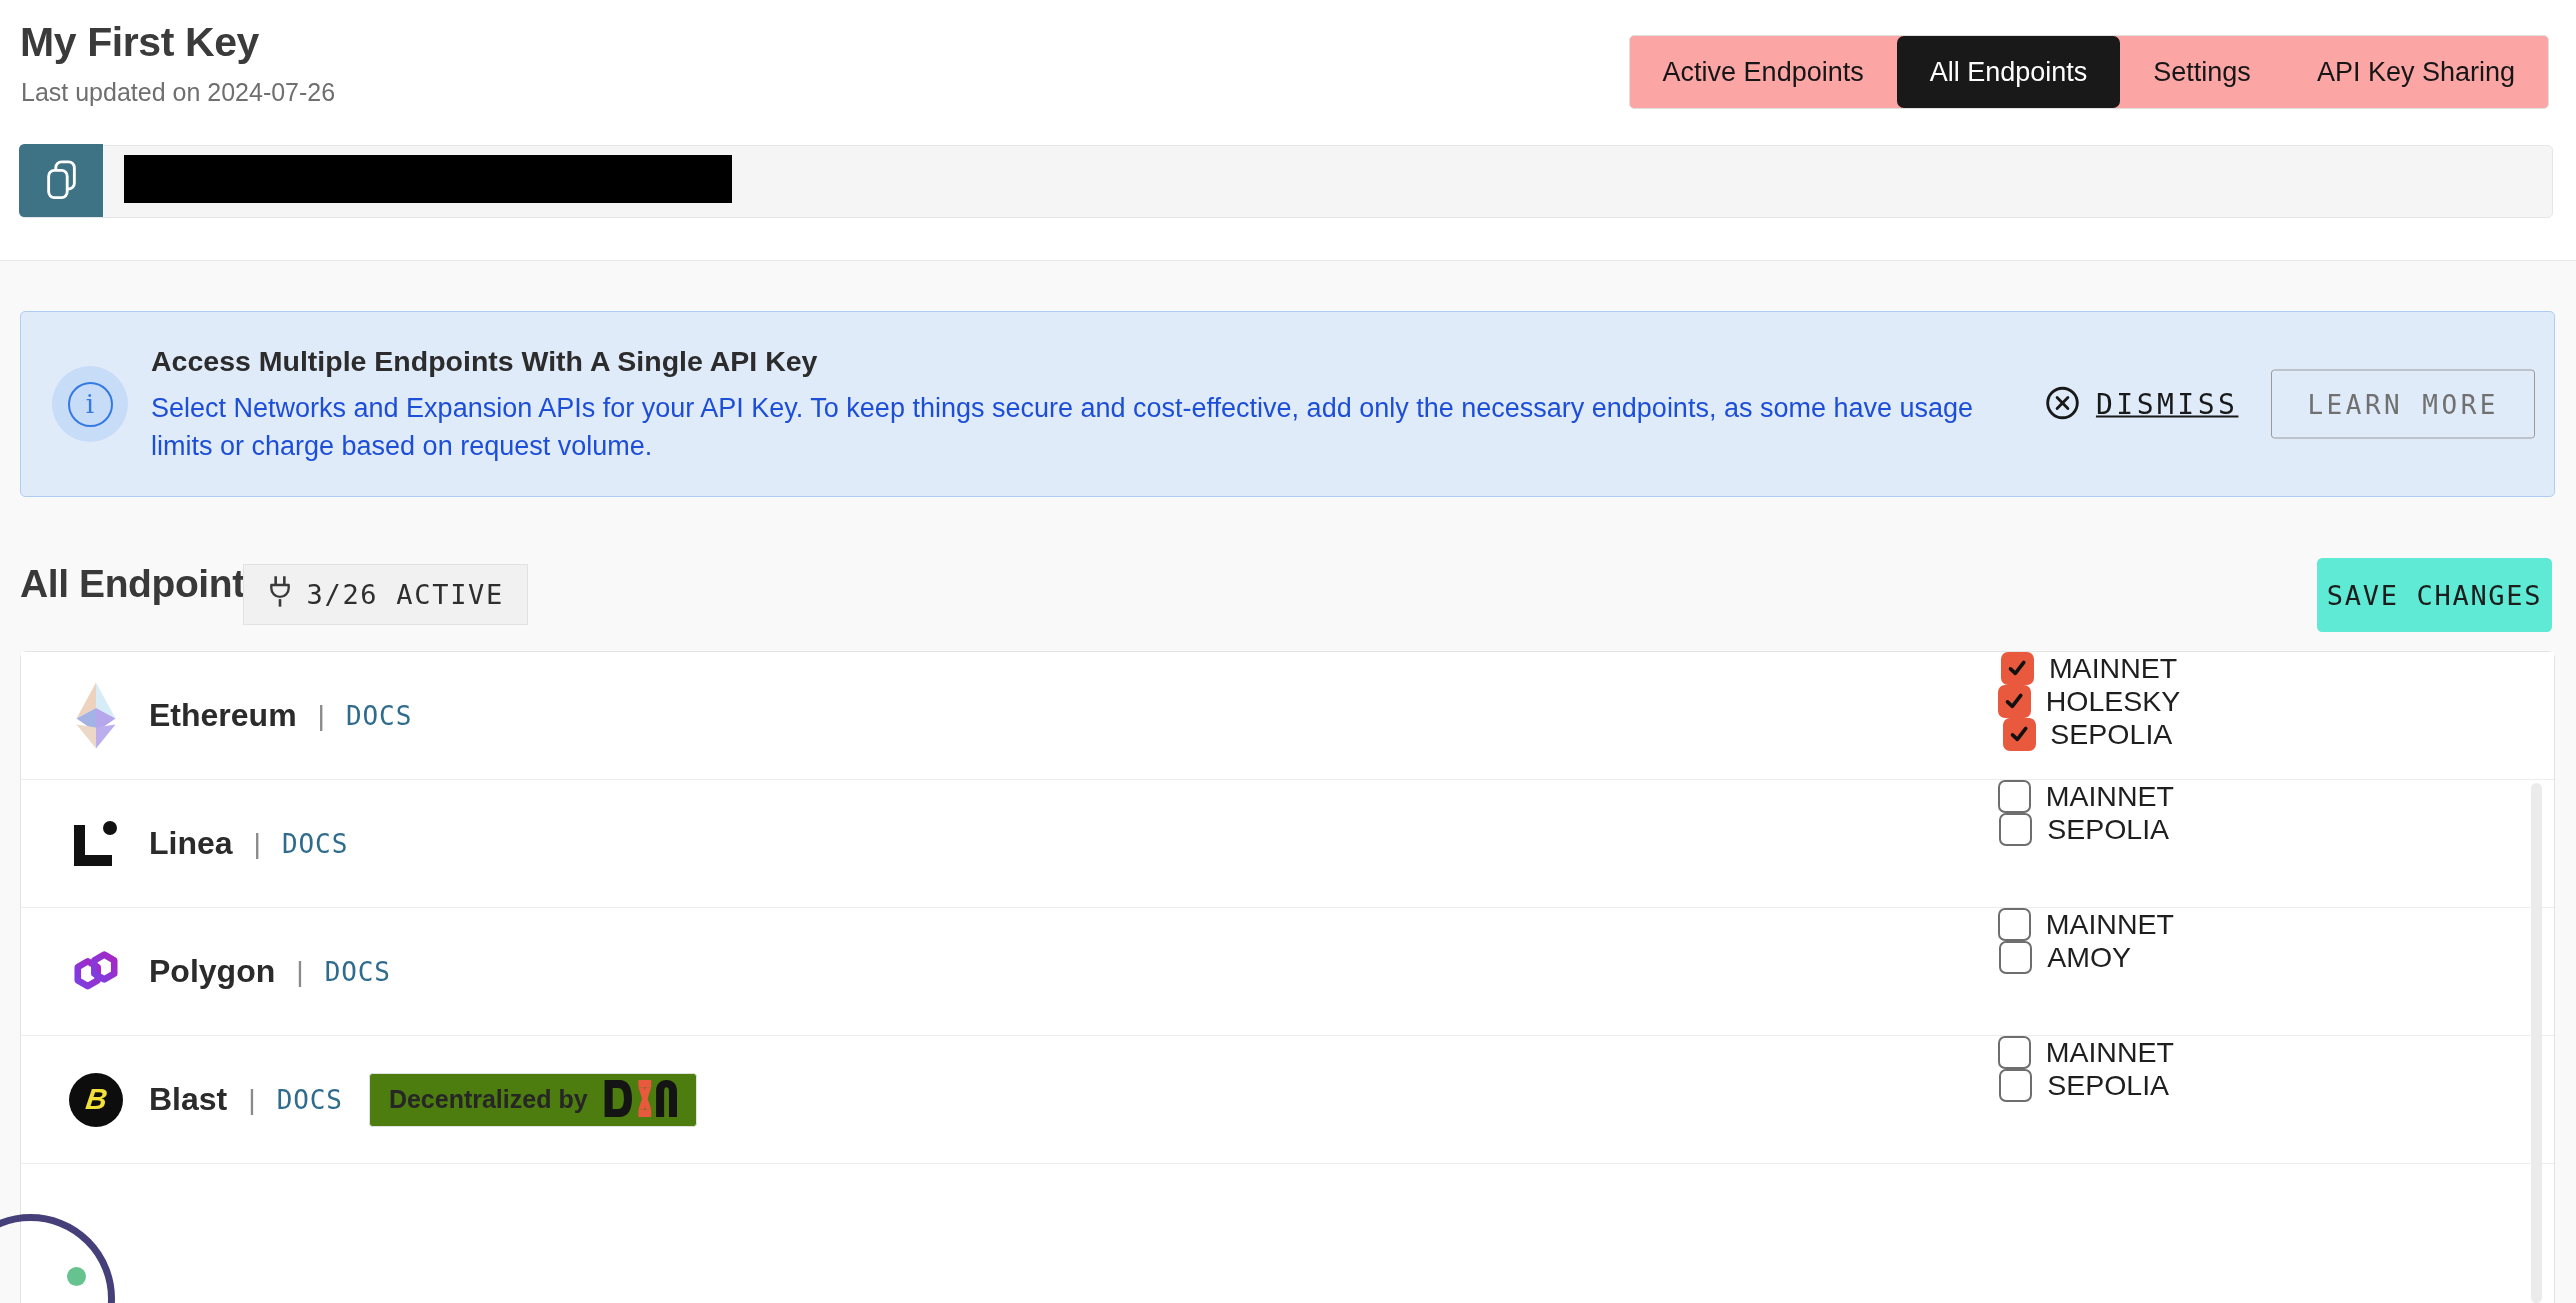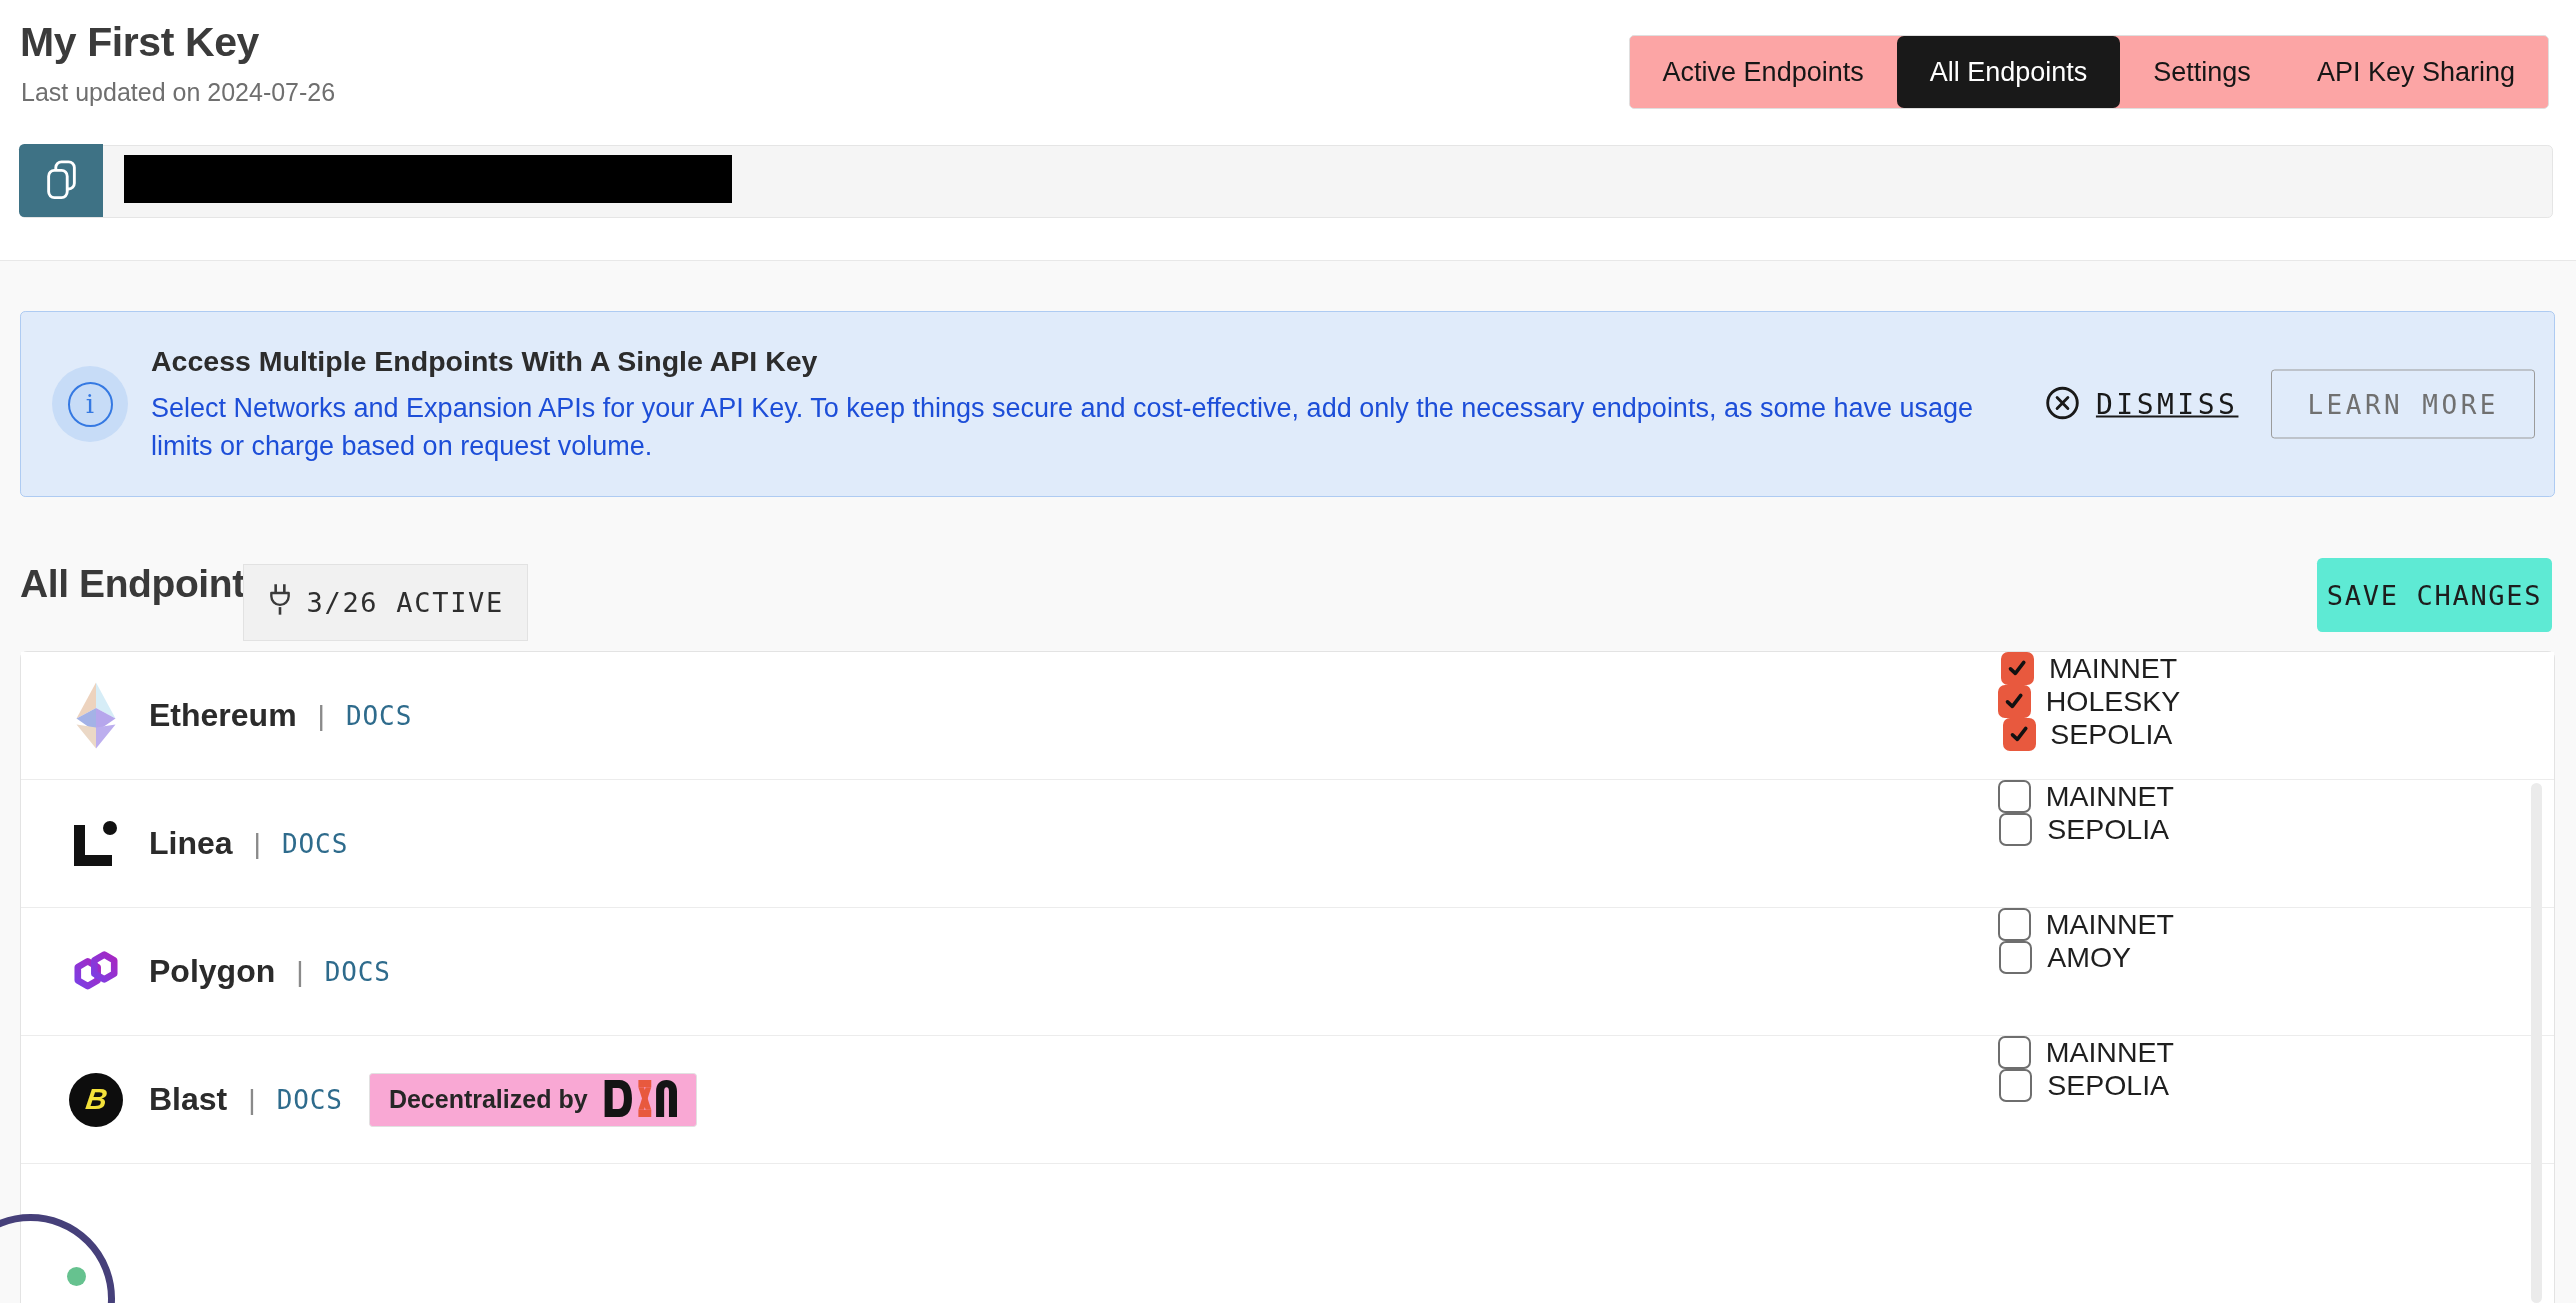--- a/index.html
+++ b/index.html
@@ -53,21 +53,21 @@
   .dismiss-btn .lbl { font-size:28px; letter-spacing:3.5px; color:#191919;text-decoration:underline; }
   .learn-more-btn {
     border:1.7px solid #9b9b9b; border-radius:3.5px; background:transparent;
     padding:0 35px; height:69px; display:flex; align-items:center;
     font-size:26px; letter-spacing:3.5px; color:#707070; cursor:pointer;
   }
 
   
   .section-heading { position:absolute; left:20px; top:562px; font-size:39px; font-weight:bold; color:#393939; letter-spacing:-0.4px; }
   .active-badge {
-    position:absolute; left:243px; top:564px; height:77px;
+    position:absolute; left:243px; top:564px; height:61px;
     background:#f1f1f1; border:1.7px solid #e2e2e2;
     display:flex; align-items:center; gap:14px; padding:0 22.5px;
     font-size:27px; letter-spacing:1.7px; color:#2e2e2e;
   }
   .save-btn {
     position:absolute; right:24px; top:558px; width:235px; height:74px;
     background:#5eead4; border:none; border-radius:5.2px;
     font-size:27px; letter-spacing:1.7px; color:#1d1d1d; cursor:pointer;
     font-family:"DejaVu Sans Mono", monospace;
   }
@@ -98,21 +98,21 @@
   .linea-l { position:absolute; left:1.7px; bottom:1.7px; width:38px; height:41px; border-left:11.2px solid #111; border-bottom:11.2px solid #111; }
   .linea-dot { position:absolute; right:2.6px; top:1.7px; width:14px; height:14px; border-radius:50%; background:#111; }
 
   
   .blast-circle { width:54px; height:54px; border-radius:50%; background:#0d0d0d; display:flex; align-items:center; justify-content:center; }
   .blast-circle span { color:#F3E13A; font-weight:900; font-style:italic; font-size:29px; line-height:1; transform:skewX(-8deg); }
 
   
   .din-badge {
     margin-left:26px; display:flex; align-items:center; gap:15.6px;
-    background:#f9a8d4; border:1.7px solid #e1e1e1; border-radius:3.5px;
+    background:#4d7c0f; border:1.7px solid #e1e1e1; border-radius:3.5px;
     height:54px; padding:0 19px;
   }
   .din-prefix { font-size:25px; font-weight:600; color:#262626; }
 
   
   .scrollbar { position:absolute; right:12px; top:131px; bottom:0; width:11.2px; background:#ebebeb; border-radius:6px; }
 
   
   .chat-widget { position:absolute; left:-54px; top:1214px; width:169px; height:169px; border-radius:50%; border:7.8px solid #46407a; background:transparent; }
   .chat-dot { position:absolute; left:67px; top:1267px; width:19px; height:19px; border-radius:50%; background:#66c28f; }

